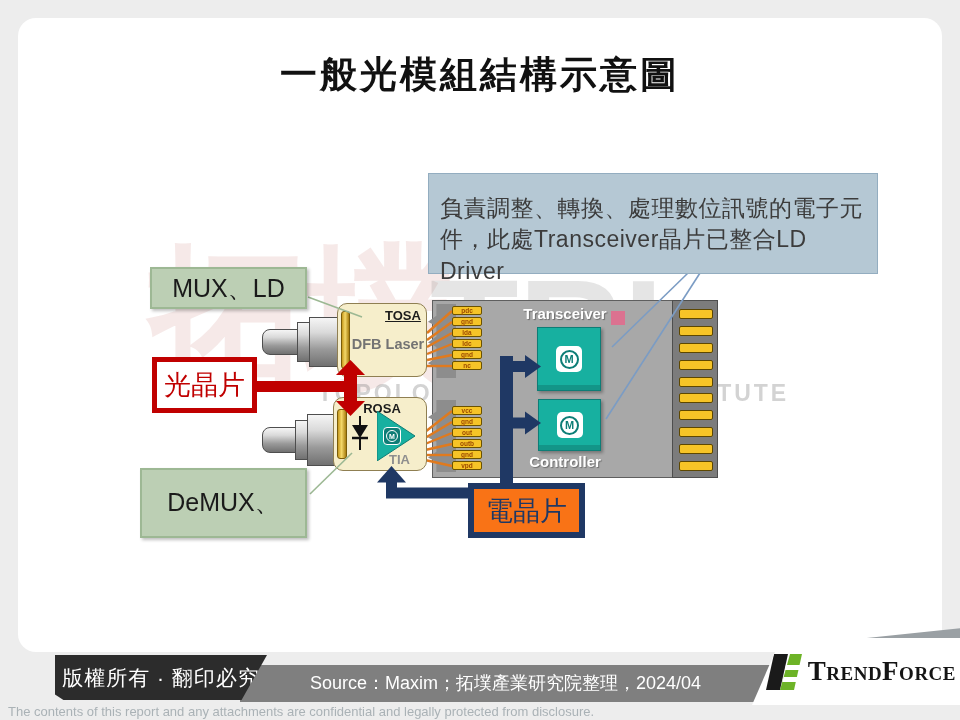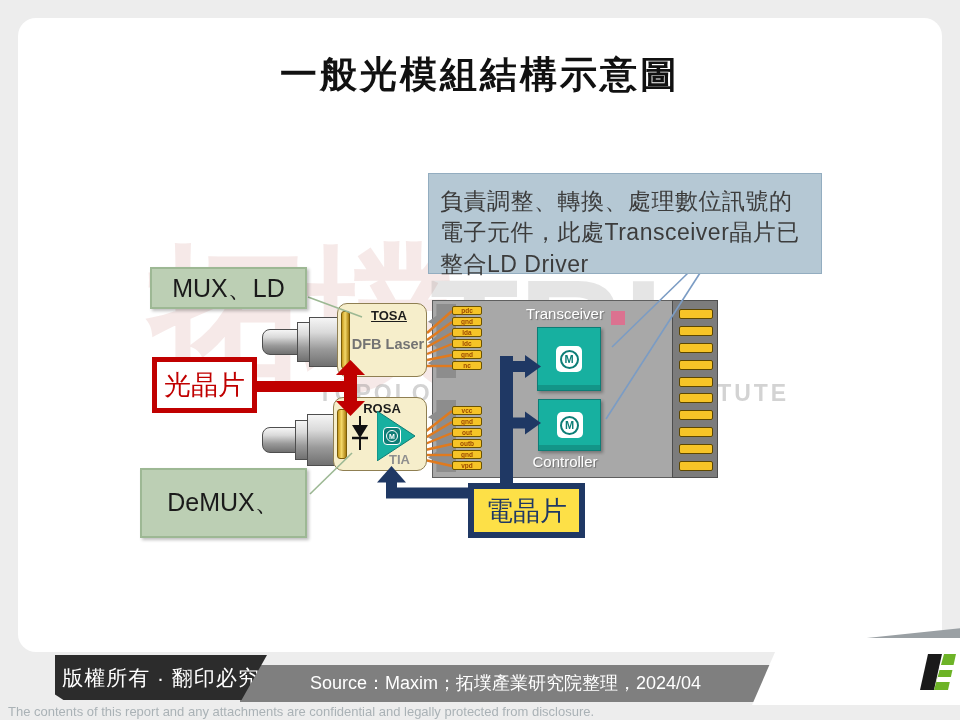--- a/index.html
+++ b/index.html
@@ -23,21 +23,21 @@
   .wm { z-index:2; pointer-events:none; white-space:nowrap; }
   .wm-cjk { left:150px; top:215px; font-size:155px; font-weight:700; color:rgba(196,106,100,0.15); font-family:"DejaVu Serif",serif; }
   .wm-tri { left:430px; top:248px; font-size:145px; font-weight:700; color:rgba(125,125,125,0.20); }
   .wm-cap { left:318px; top:380px; font-size:23px; font-weight:700; letter-spacing:3px; color:rgba(125,125,125,0.34); }
 
   
   .board-bg { left:432px; top:300px; width:286px; height:178px; background:var(--board); border:1px solid #5f5f5f; z-index:2; }
   .board-strip { left:672px; top:300px; width:46px; height:178px; background:var(--board-dark); border:1px solid #4e4e4e; z-index:4; }
   .edge-pads { left:679px; top:309px; width:34px; height:162px; display:flex; flex-direction:column; justify-content:space-between; z-index:4; }
   .edge-pad { width:34px; height:10px; background:var(--gold); border:1px solid #5d4700; border-radius:2px; }
-  .board-label { z-index:4; color:#fff; font-weight:400; font-size:15px; text-align:center; text-shadow:1px 1px 1px rgba(0,0,0,0.35); }
+  .board-label { z-index:4; color:#fff; font-weight:700; font-size:15px; text-align:center; text-shadow:1px 1px 1px rgba(0,0,0,0.35); }
   .lbl-transceiver { left:490px; top:305px; width:150px; }
   .lbl-controller  { left:490px; top:453px; width:150px; }
   .chip { background:var(--teal); border:1px solid #0d7d76; z-index:4; display:flex; align-items:center; justify-content:center;
           box-shadow:inset 0 -5px 0 rgba(0,0,0,0.15), 2px 2px 3px rgba(0,0,0,0.3); }
   .chip1 { left:537px; top:327px; width:64px; height:64px; }
   .chip2 { left:538px; top:399px; width:63px; height:52px; }
   .chip-logo { width:26px; height:26px; background:#fff; border-radius:5px; display:flex; align-items:center; justify-content:center; }
   .chip-logo span { width:19px; height:19px; border:2px solid var(--teal-dark); border-radius:50%; color:var(--teal-dark);
                     font-size:11px; font-weight:700; display:flex; align-items:center; justify-content:center; }
   .pink-sq { left:611px; top:311px; width:14px; height:14px; background:var(--pink); z-index:4; }
@@ -61,24 +61,24 @@
               z-index:5; display:flex; align-items:center; justify-content:center; }
   .amp-logo span { width:12px; height:12px; border:1px solid #fff; border-radius:50%; color:#fff; font-size:7px; font-weight:700;
                    display:flex; align-items:center; justify-content:center; }
 
   
   .labelbox { z-index:6; display:flex; align-items:center; justify-content:center; text-align:center; }
   .box-green { background:var(--green-box); border:2px solid var(--green-border); box-shadow:2px 2px 3px rgba(0,0,0,0.25); font-size:25px; color:#1a1a1a; }
   .box-mux   { left:150px; top:267px; width:157px; height:42px; }
   .box-demux { left:140px; top:468px; width:167px; height:70px; line-height:1.25; }
   .box-optical  { left:152px; top:357px; width:105px; height:56px; background:#fff; border:5px solid var(--accent-red); color:var(--accent-red); font-size:27px; }
-  .box-electric { left:468px; top:483px; width:117px; height:55px; background:#fde047; border:6px solid var(--navy); color:var(--navy); font-size:27px; }
-
-  .callout { left:428px; top:173px; width:394px; height:101px; background:var(--callout-bg); border:1px solid var(--callout-border);
-             z-index:6; padding:12px 11px; font-size:23px; line-height:1.36; color:#3c3c3c; letter-spacing:0.5px; }
+  .box-electric { left:468px; top:483px; width:117px; height:55px; background:#f97316; border:6px solid var(--navy); color:var(--navy); font-size:27px; }
+
+  .callout { left:428px; top:173px; width:450px; height:101px; background:var(--callout-bg); border:1px solid var(--callout-border);
+             z-index:6; padding:19px 11px; font-size:23px; line-height:1.36; color:#3c3c3c; letter-spacing:0.5px; }
 
   svg.overlay { left:0; top:0; z-index:5; pointer-events:none; }
   svg.wires { left:0; top:0; z-index:3; pointer-events:none; }
   .f-red { fill:var(--accent-red); } .f-navy { fill:var(--navy); }
   .s-navy { stroke:var(--navy); } .s-orange { stroke:var(--orange); }
 
   
   .source-bar { left:240px; top:665px; width:635px; height:37px; background:var(--bar-gray); z-index:6;
                 color:#fff; font-size:18px; line-height:37px; padding-left:70px; }
   .black-banner { left:55px; top:655px; width:212px; height:45px; background:var(--banner-black); z-index:7;
@@ -164,21 +164,21 @@
     <line x1="425" y1="455" x2="452" y2="455"></line>
       <line x1="425" y1="460" x2="452" y2="466"></line>
   </g>
 </svg>
 
 <div class="abs metal" style="left:262px;top:329px;width:40px;height:26px;border-radius:8px 0 0 8px;"></div>
 <div class="abs metal" style="left:297px;top:322px;width:13px;height:40px;"></div>
 <div class="abs metal" style="left:309px;top:317px;width:30px;height:50px;"></div>
 <div class="abs osa-body" style="left:337px;top:303px;width:90px;height:74px;"></div>
 <div class="abs gold-stripe" style="left:341px;top:311px;width:9px;height:58px;"></div>
-<div class="abs osa-title" style="left:358px;top:308px;width:62px;text-decoration:underline;">TOSA</div>
+<div class="abs osa-title" style="left:372px;top:308px;width:62px;text-decoration:underline;">TOSA</div>
 <div class="abs dfb">DFB Laser</div>
 
 <div class="abs metal" style="left:262px;top:427px;width:38px;height:26px;border-radius:8px 0 0 8px;"></div>
 <div class="abs metal" style="left:295px;top:420px;width:13px;height:40px;"></div>
 <div class="abs metal" style="left:307px;top:414px;width:28px;height:52px;"></div>
 <div class="abs osa-body" style="left:333px;top:397px;width:94px;height:74px;"></div>
 <div class="abs gold-stripe" style="left:337px;top:409px;width:10px;height:50px;"></div>
 <div class="abs osa-title" style="left:352px;top:401px;width:60px;">ROSA</div>
 <svg class="abs" style="left:349px;top:416px;z-index:5;" width="22" height="36">
   <g fill="#111" stroke="#111">
@@ -241,14 +241,15 @@
 <div class="abs source-bar">Source：Maxim；拓墣產業研究院整理，2024/04</div>
 <div class="abs black-banner">版權所有 · 翻印必究</div>
 <div class="abs gray-strip"></div>
 <div class="abs logo-area">
   <svg width="36" height="36" viewBox="0 0 36 36">
     <path d="M8,0 L22,0 L14,36 L0,36 Z" fill="#1a1a1a"></path>
     <path d="M24,0 L36,0 L28,36 L14,36 Z" fill="var(--brand-green)"></path>
     <polygon points="20,11 36,11 34.8,16 18.8,16" fill="#ffffff"></polygon>
     <polygon points="17.5,23 33,23 31.8,28 16.3,28" fill="#ffffff"></polygon>
   </svg>
+  <span class="brand-text">TrendForce</span>
 </div>
 <div class="abs disclaimer">The contents of this report and any attachments are confidential and legally protected from disclosure.</div>
 
 </body></html>

